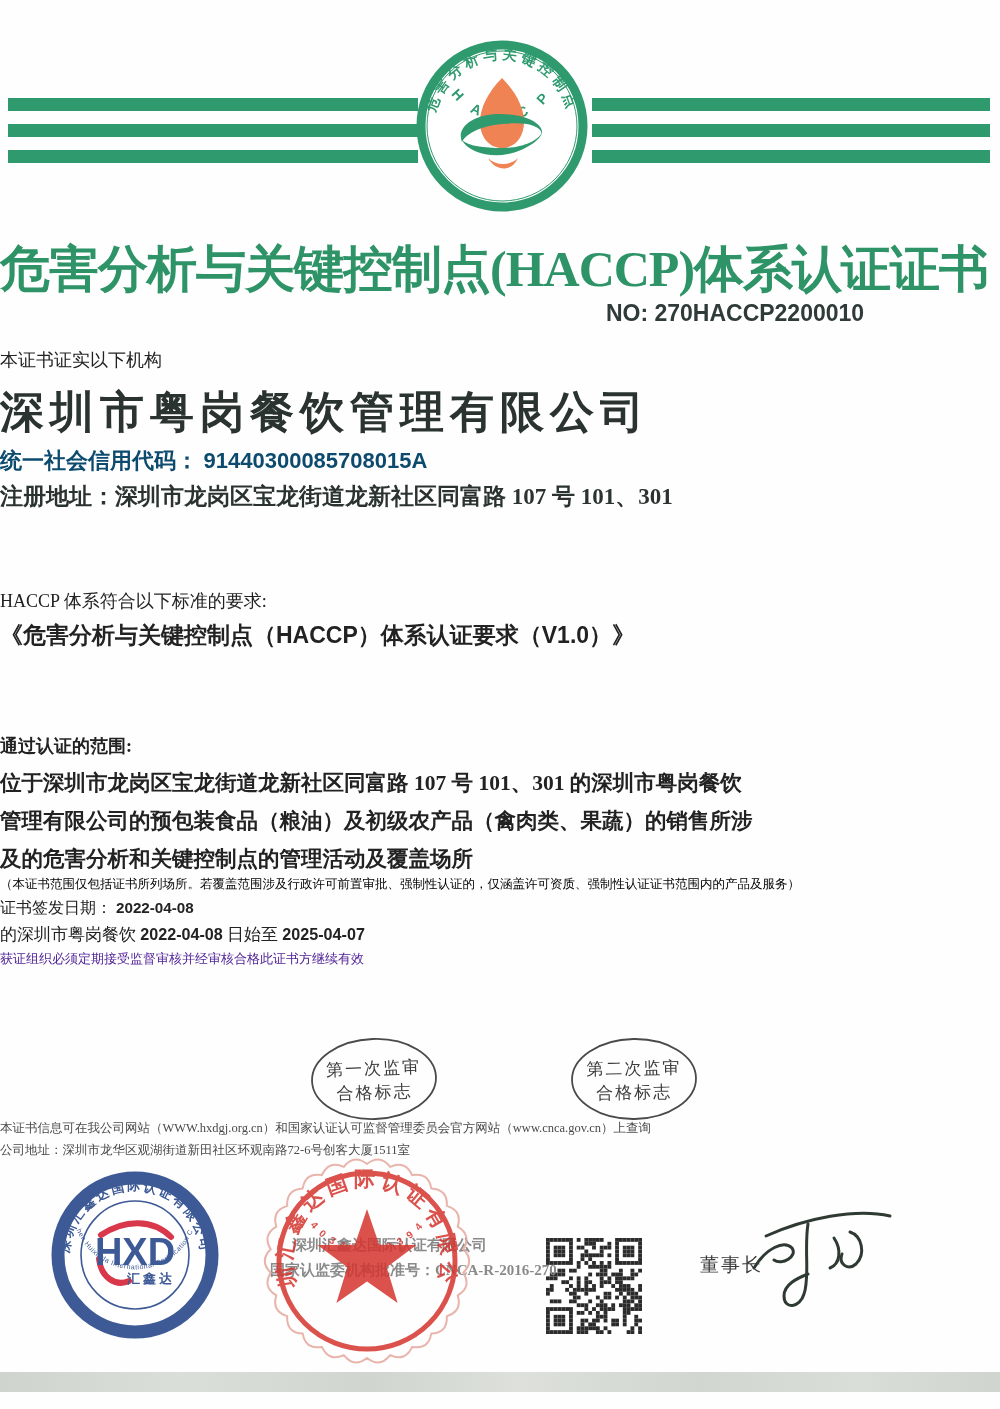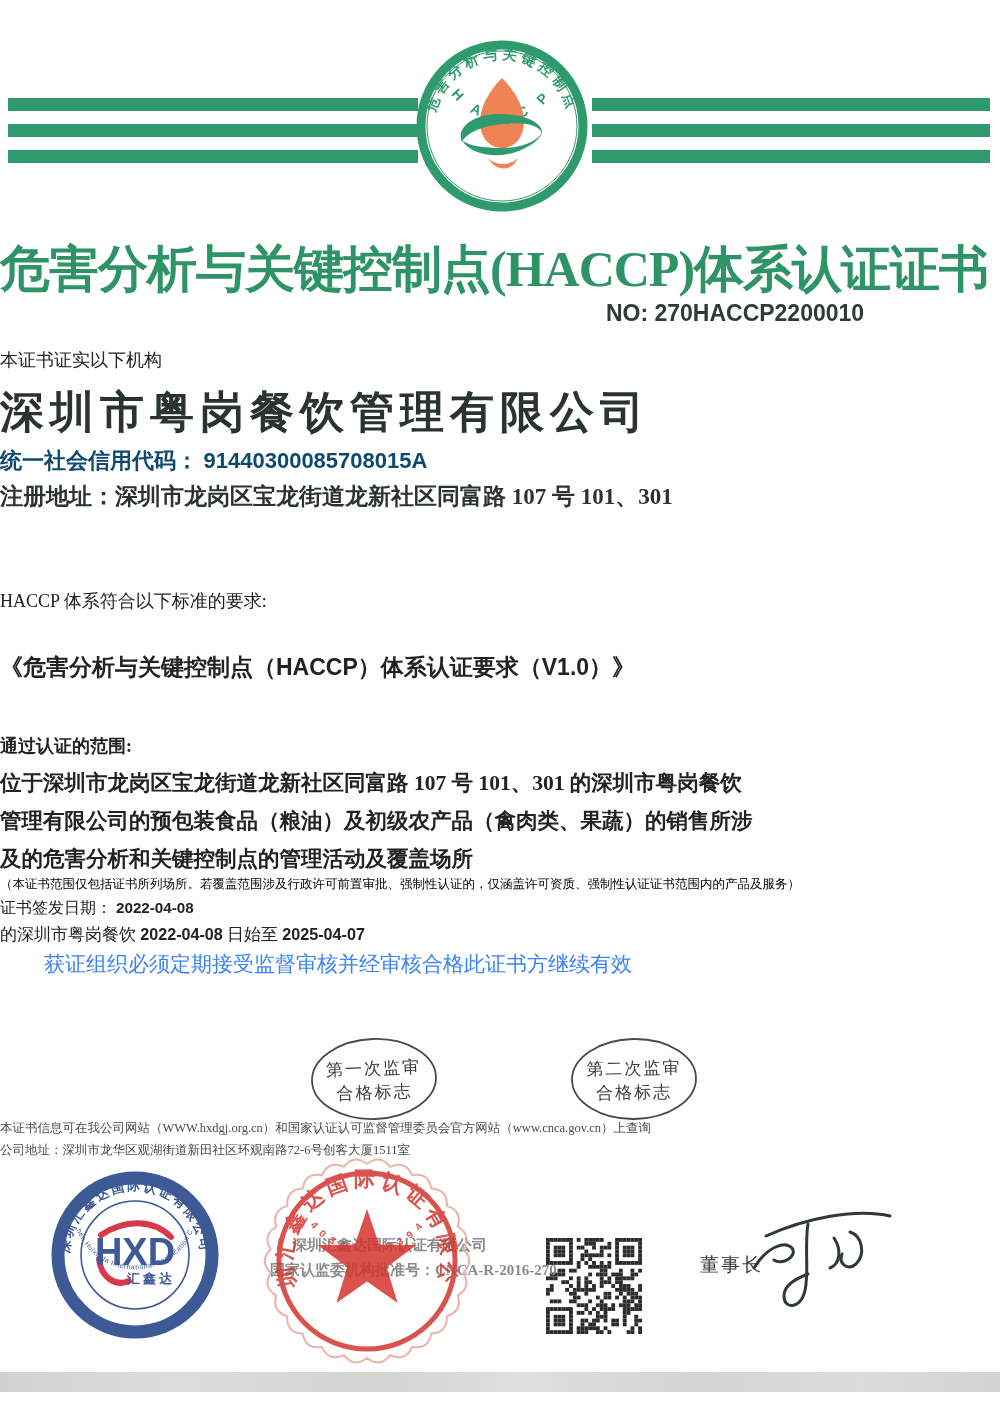--- a/index.html
+++ b/index.html
@@ -19,29 +19,29 @@
   .cert-no{top:300px;left:470px;width:530px;text-align:center;font-size:23px;font-weight:bold;
            color:#2f3b38;font-family:"Liberation Sans","DejaVu Sans",sans-serif;}
   .intro{top:348px;font-size:18px;color:#222;}
   .company{top:383px;font-size:44px;font-weight:bold;color:#2a3330;letter-spacing:6px;}
   .code-line{top:446px;font-size:22px;font-weight:bold;color:#0c4a6e;}
   .code-line .val{font-family:"Liberation Sans","DejaVu Sans",sans-serif;}
   .addr-line{top:481px;font-size:23px;font-weight:bold;color:#2a3330;}
 
   .std-intro{top:589px;font-size:18px;color:#222;}
   .std-name{top:620px;font-size:23px;font-weight:bold;color:#222;
-            font-family:"Liberation Sans","DejaVu Sans",sans-serif;margin-top:32px;}
+            font-family:"Liberation Sans","DejaVu Sans",sans-serif;}
 
   .scope-title{top:734px;font-size:18px;font-weight:bold;color:#222;}
   .scope{top:764px;font-size:21.5px;font-weight:600;color:#222;line-height:38px;}
 
   .fine{top:876px;font-size:12.5px;color:#000000;}
   .d1{top:898px;font-size:16px;color:#222;}
   .d2{top:923px;font-size:17px;color:#222;}
-  .d3{top:950px;font-size:21px;color:#3b82f6;margin-left:44px;}
+  .d3{top:950px;font-size:13px;color:#4c1d95;}
   .bold-date{font-weight:bold;font-family:"Liberation Sans","DejaVu Sans",sans-serif;font-size:0.95em;}
 
   .footer1{top:1120px;font-size:12.5px;color:#4a4a4a;}
   .footer2{top:1142px;font-size:12.5px;color:#4a4a4a;}
 
   .behind-stamp{font-size:15px;font-weight:bold;color:#8a8a8a;white-space:nowrap;z-index:1;}
   .role{top:1252px;left:700px;font-size:19px;color:#3a3a3a;letter-spacing:2px;z-index:3;}
 
   .bottom-band{top:1372px;left:0;width:1000px;height:20px;opacity:.85;
       background:linear-gradient(90deg,#c6ccc6 0%,#d4d9d3 18%,#c8cec8 37%,#d7dbd5 52%,#c9cfc9 70%,#d3d8d2 86%,#c7cdc7 100%);}

